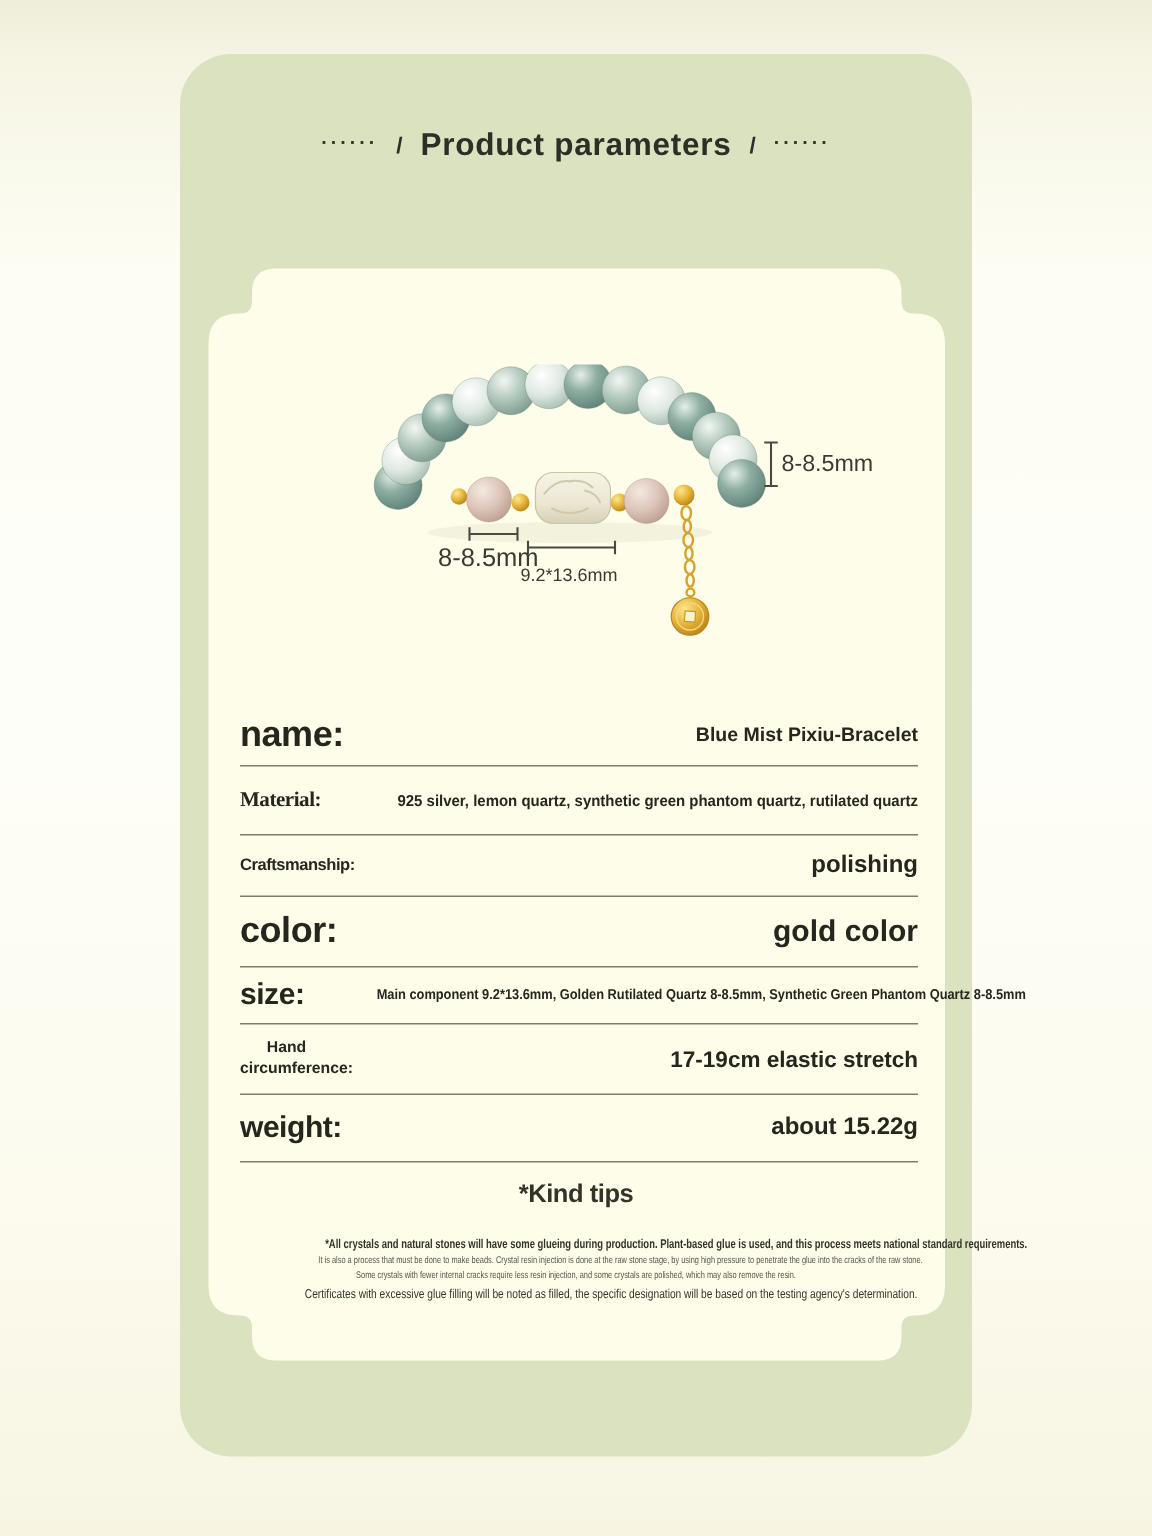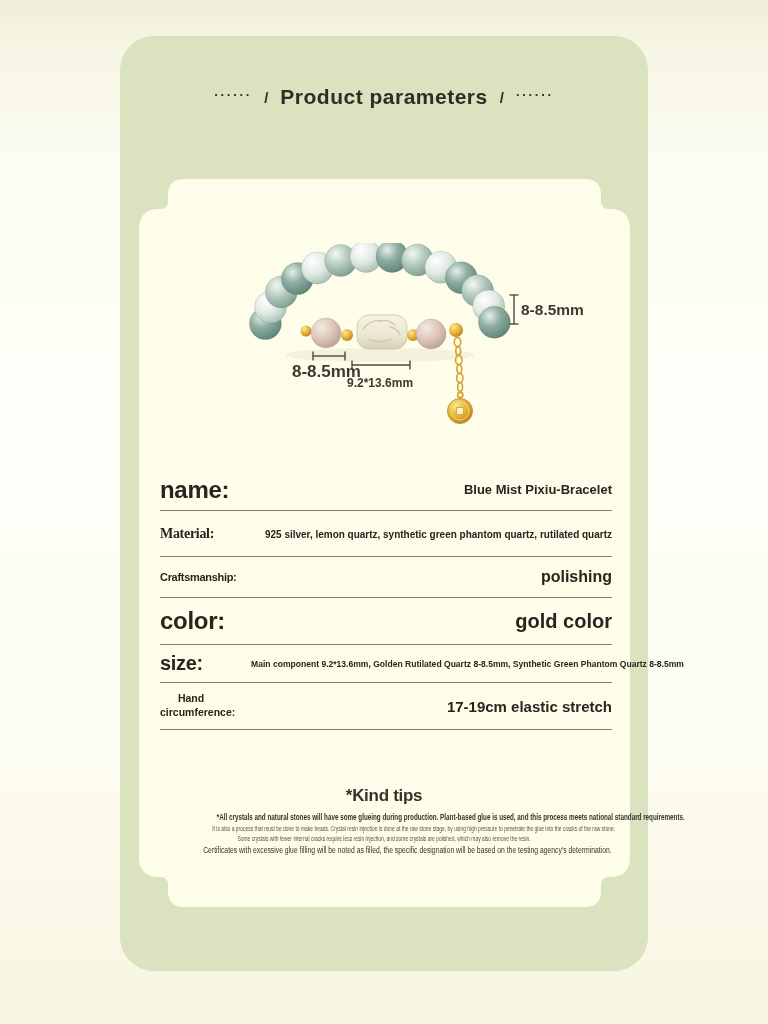--- a/index.html
+++ b/index.html
@@ -16,39 +16,39 @@
   .header{position:absolute; left:120px; top:76px; width:528px; text-align:center; color:#31342a;}
   .pinyin{font-family:"Liberation Serif", serif; font-size:16px; word-spacing:16px; letter-spacing:1px; color:#3c4032;}
   .title-row{margin-top:9px; display:flex; align-items:center; justify-content:center; gap:12px; color:#2c2f25;}
   .dots{font-size:13px; letter-spacing:2px; font-weight:bold; transform:translateY(-3px);}
   .slash{font-size:15px; font-weight:bold;}
   .title{font-size:21px; font-weight:bold; letter-spacing:0.5px;}
   
   .card-svg{position:absolute; left:0; top:0;}
   
   .bracelet-svg{position:absolute; left:230px; top:243px;}
-  .measure-label{position:absolute; color:#3a3a33; font-weight:bold;text-align:right;}
+  .measure-label{position:absolute; color:#3a3a33; font-weight:normal;text-align:right;}
   .m-side{left:521px; top:301px; font-size:15.5px;}
   .m-bead{left:292px; top:362px; font-size:17px;}
   .m-main{left:347px; top:376px; font-size:12px;}
   
   .spec{position:absolute; left:160px; top:469px; width:452px; color:#26261f;}
   .row{display:flex; align-items:center; justify-content:space-between; border-bottom:1px solid #7c7c6f; box-sizing:border-box;}
   .row .lbl{font-weight:bold; letter-spacing:-0.3px; flex:none;}
   .row .val{font-weight:bold; text-align:right; flex:1; white-space:nowrap;}
   .r1{height:42px;} .r1 .lbl{font-size:24px;} .r1 .val{font-size:13px;}
   .r2{height:46px;} .r2 .lbl{font-size:14px;font-family:Liberation Serif, serif;} .r2 .val{font-size:10.5px; transform:scaleX(0.95); transform-origin:right center;}
   .r3{height:41px;} .r3 .lbl{font-size:11px;} .r3 .val{font-size:16px;}
   .r4{height:47px;} .r4 .lbl{font-size:24px;} .r4 .val{font-size:20px;}
   .r5{height:38px;} .r5 .lbl{font-size:20px;} .r5 .val{font-size:9.5px; transform:scaleX(0.9); transform-origin:right center;}
   .r6{height:47px;} .r6 .lbl{font-size:10.5px; width:62px; text-align:center; line-height:1.3; letter-spacing:0;} .r6 .val{font-size:15px;}
   .r7{height:45px;} .r7 .lbl{font-size:20px;} .r7 .val{font-size:16px;}
   
   .tips{position:absolute; left:158px; top:786px; width:452px; text-align:center; color:#33332a;}
-  .tips-title{font-size:17px; font-weight:bold; letter-spacing:-0.3px; margin-bottom:5px;}
+  .tips-title{font-size:17px; font-weight:bold; letter-spacing:-0.3px; margin-bottom:17px;}
   .tline{white-space:nowrap; line-height:1.55;}
   .t1{font-size:8.5px; font-weight:bold; transform:scaleX(0.74); transform-origin:center;}
   .t2,.t3{font-size:6.5px; color:#55554a; transform:scaleX(0.76); transform-origin:center;}
   .t4{font-size:8.5px; transform:scaleX(0.8); transform-origin:center;}
   .t5{font-size:8.5px;}
 </style>
 </head>
 <body>
 
 <div class="page">
@@ -192,20 +192,24 @@
       <span class="val">gold color</span>
     </div>
     <div class="row r5">
       <span class="lbl">size:</span>
       <span class="val">Main component 9.2*13.6mm, Golden Rutilated Quartz 8-8.5mm, Synthetic Green Phantom Quartz 8-8.5mm</span>
     </div>
     <div class="row r6">
       <span class="lbl">Hand circumference:</span>
       <span class="val">17-19cm elastic stretch</span>
     </div>
+    <div class="row r7">
+      <span class="lbl">weight:</span>
+      <span class="val">about 15.22g</span>
+    </div>
   </div>
 
   <div class="tips">
     <div class="tips-title">*Kind tips</div>
     <div class="tline t1">*All crystals and natural stones will have some glueing during production. Plant-based glue is used, and this process meets national standard requirements.</div>
     <div class="tline t2">It is also a process that must be done to make beads. Crystal resin injection is done at the raw stone stage, by using high pressure to penetrate the glue into the cracks of the raw stone.</div>
     <div class="tline t3">Some crystals with fewer internal cracks require less resin injection, and some crystals are polished, which may also remove the resin.</div>
     <div class="tline t4">Certificates with excessive glue filling will be noted as filled, the specific designation will be based on the testing agency's determination.</div>
   </div>
 

